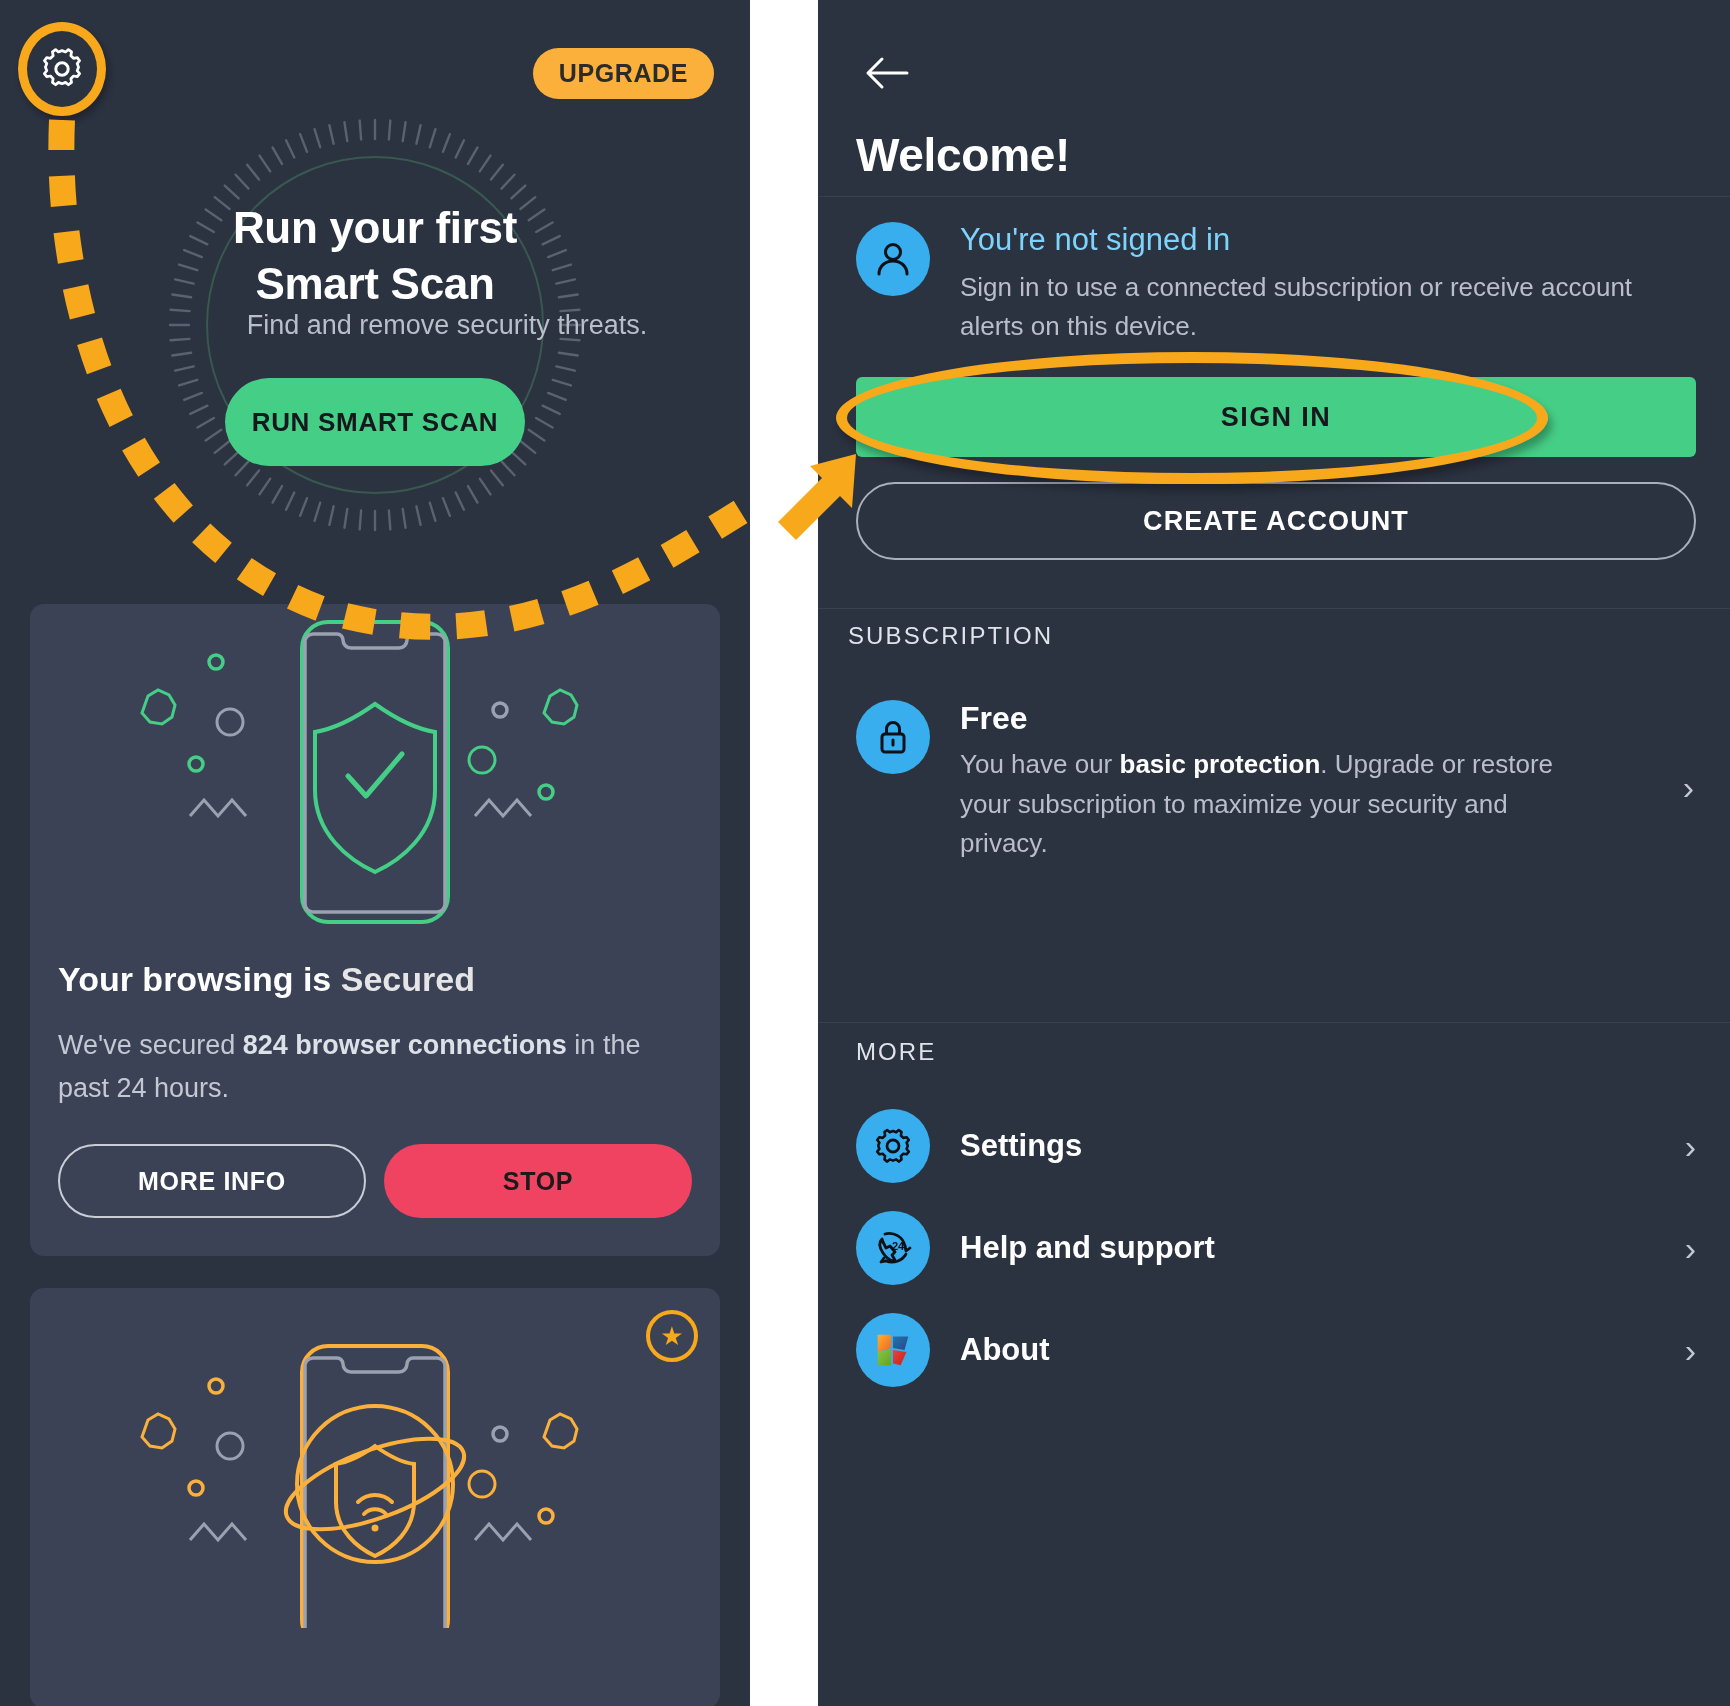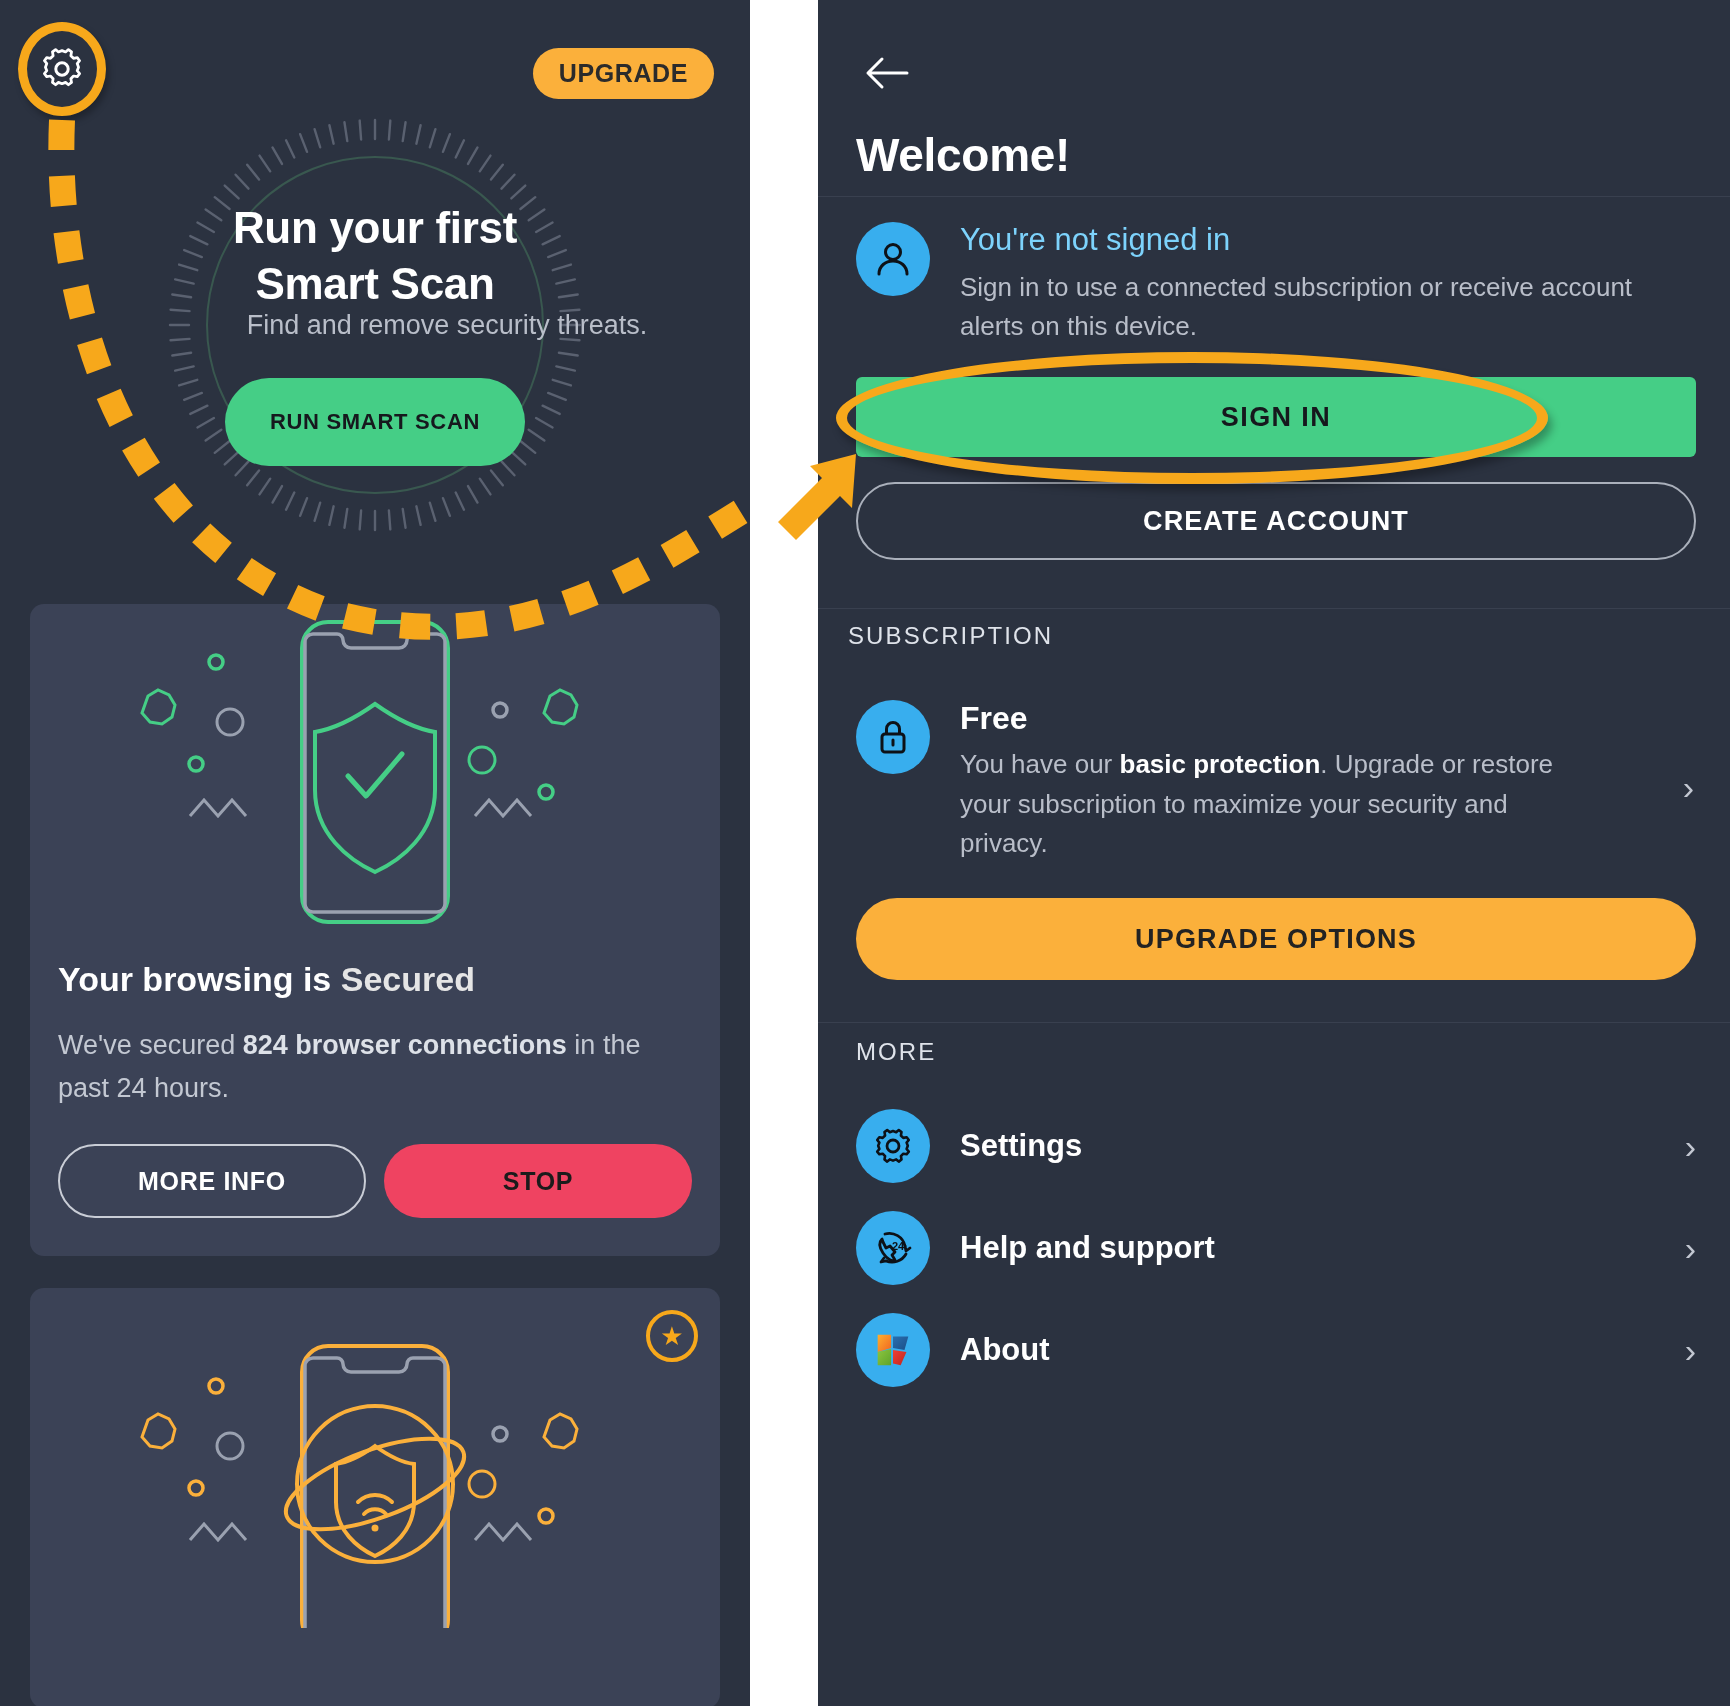--- a/index.html
+++ b/index.html
@@ -52,21 +52,21 @@
   }
   .hero-sub {
     position:absolute; left:0; top:205px; width:894px; text-align:center;
     color:#b9bec9; font-size:27px; font-weight:400;
   }
   .scan-btn {
     position:absolute; left:50%; top:273px; transform:translateX(-50%);
     width:300px; height:88px; border-radius:44px;
     background:#45ce86; color:#16181d;
     display:flex; align-items:center; justify-content:center;
-    font-weight:700; font-size:22px; letter-spacing:.7px;
+    font-weight:700; font-size:26px; letter-spacing:.7px;
     border: none; cursor: pointer;
   }
 
   
   .card {
     position:absolute; left:30px; width:690px;
     background:#3b4256; border-radius:14px; overflow:hidden;
   }
   #card-browsing { top:604px; height:652px; }
   #card-promo   { top:1288px; height:420px; }
@@ -383,21 +383,20 @@
       </div>
       <div>
         <div class="sub-head">Free</div>
         <div class="sub-desc">
           <span>You have our </span><b>basic protection</b><span>. Upgrade or restore your subscription to maximize your security and privacy.</span>
         </div>
       </div>
     </div>
     <div class="chev" style="position:absolute;right:36px;top:770px;">›</div>
 
-    <div class="upgrade-btn">UPGRADE OPTIONS</div>
 
     <div class="r-divider" style="top:1022px;"></div>
     <div class="sec-label" style="position:absolute;left:38px;top:1038px;">MORE</div>
 
     <div class="menu-row" style="top:1100px;">
       <div class="row-icon">
         <svg width="40" height="40" viewBox="0 0 40 40">
           <path d="M20 5 l3.2 1.2 2.6 -2.2 2.7 2.1 -0.6 3.4 2.4 2.4 3.4 -0.6 2.1 2.7 -2.2 2.6 1.2 3.2 -1.2 3.2 2.2 2.6 -2.1 2.7 -3.4 -0.6 -2.4 2.4 0.6 3.4 -2.7 2.1 -2.6 -2.2 -3.2 1.2 -3.2 -1.2 -2.6 2.2 -2.7 -2.1 0.6 -3.4 -2.4 -2.4 -3.4 0.6 -2.1 -2.7 2.2 -2.6 -1.2 -3.2 1.2 -3.2 -2.2 -2.6 2.1 -2.7 3.4 0.6 2.4 -2.4 -0.6 -3.4 2.7 -2.1 2.6 2.2 z" fill="none" stroke="#0d1117" stroke-width="2.6" stroke-linejoin="round"></path>
           <circle cx="20" cy="20" r="6" fill="none" stroke="#0d1117" stroke-width="2.8"></circle>
         </svg>

